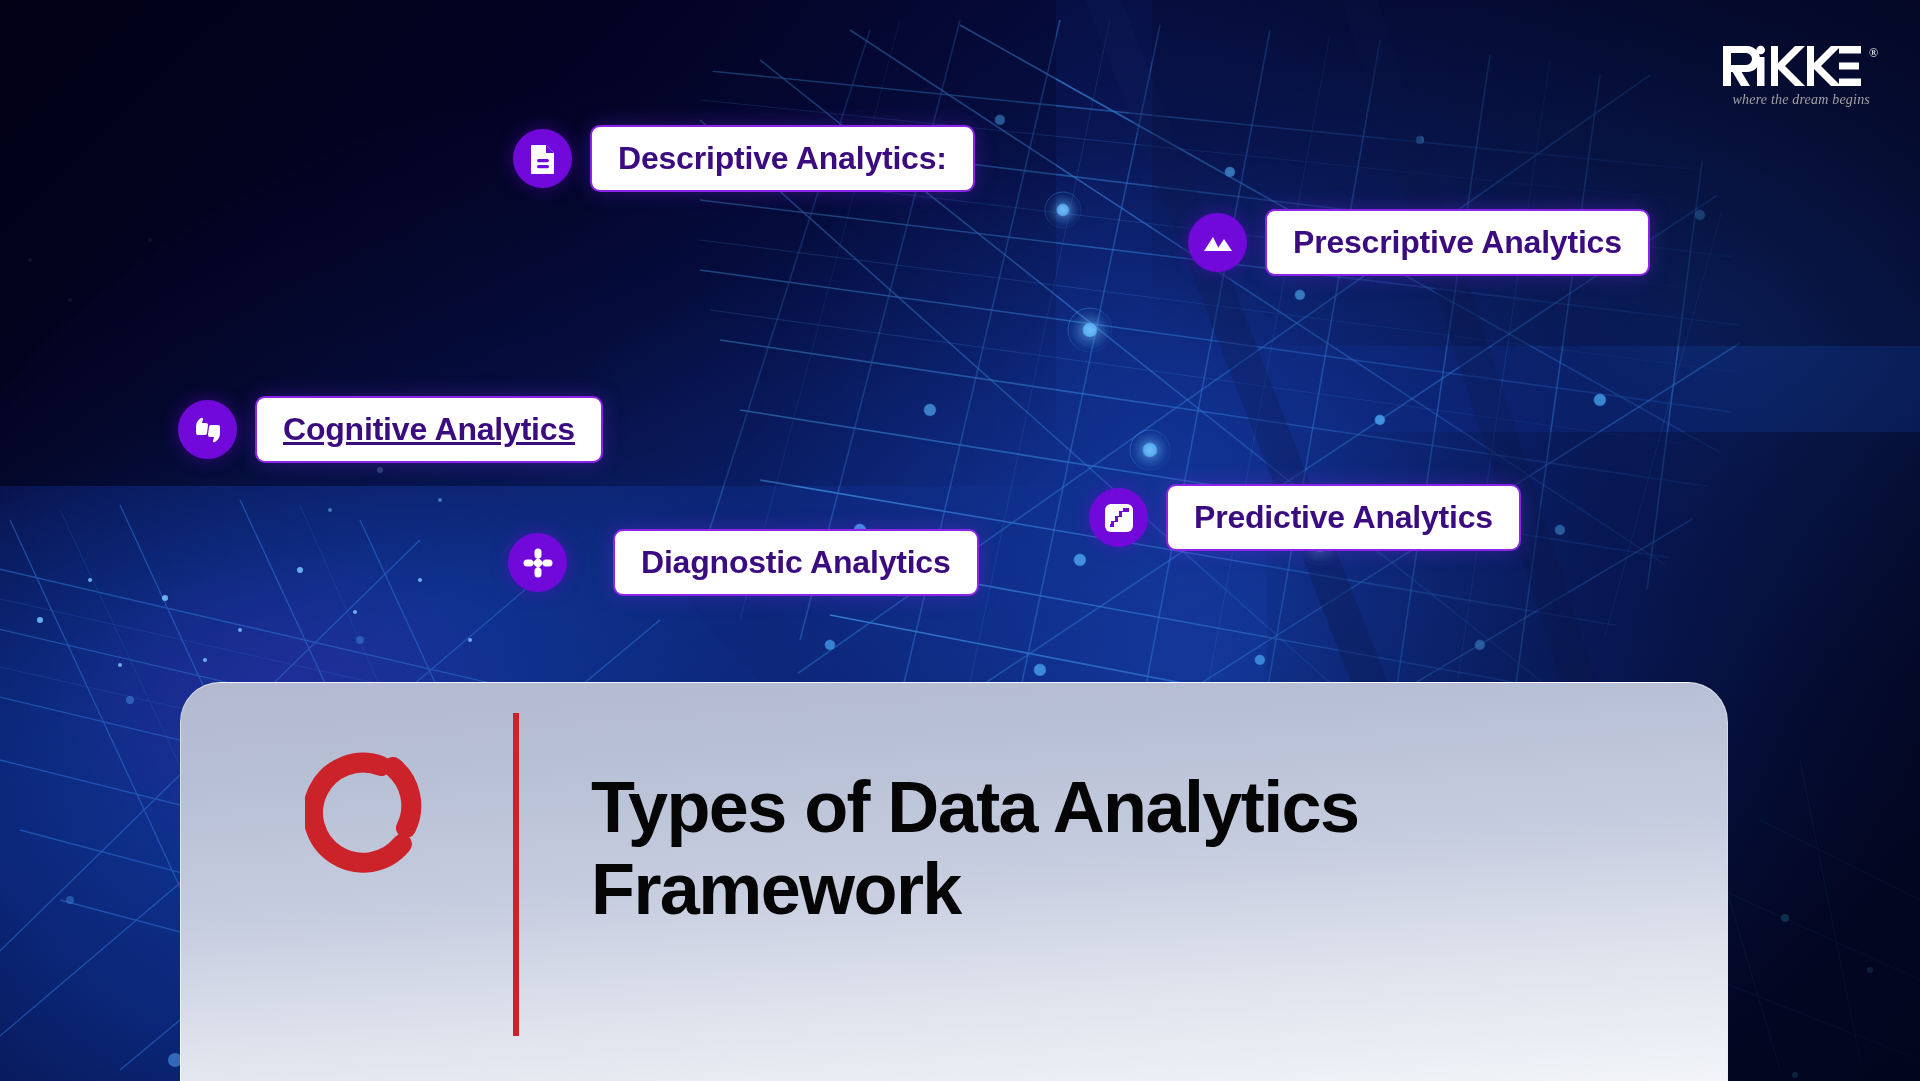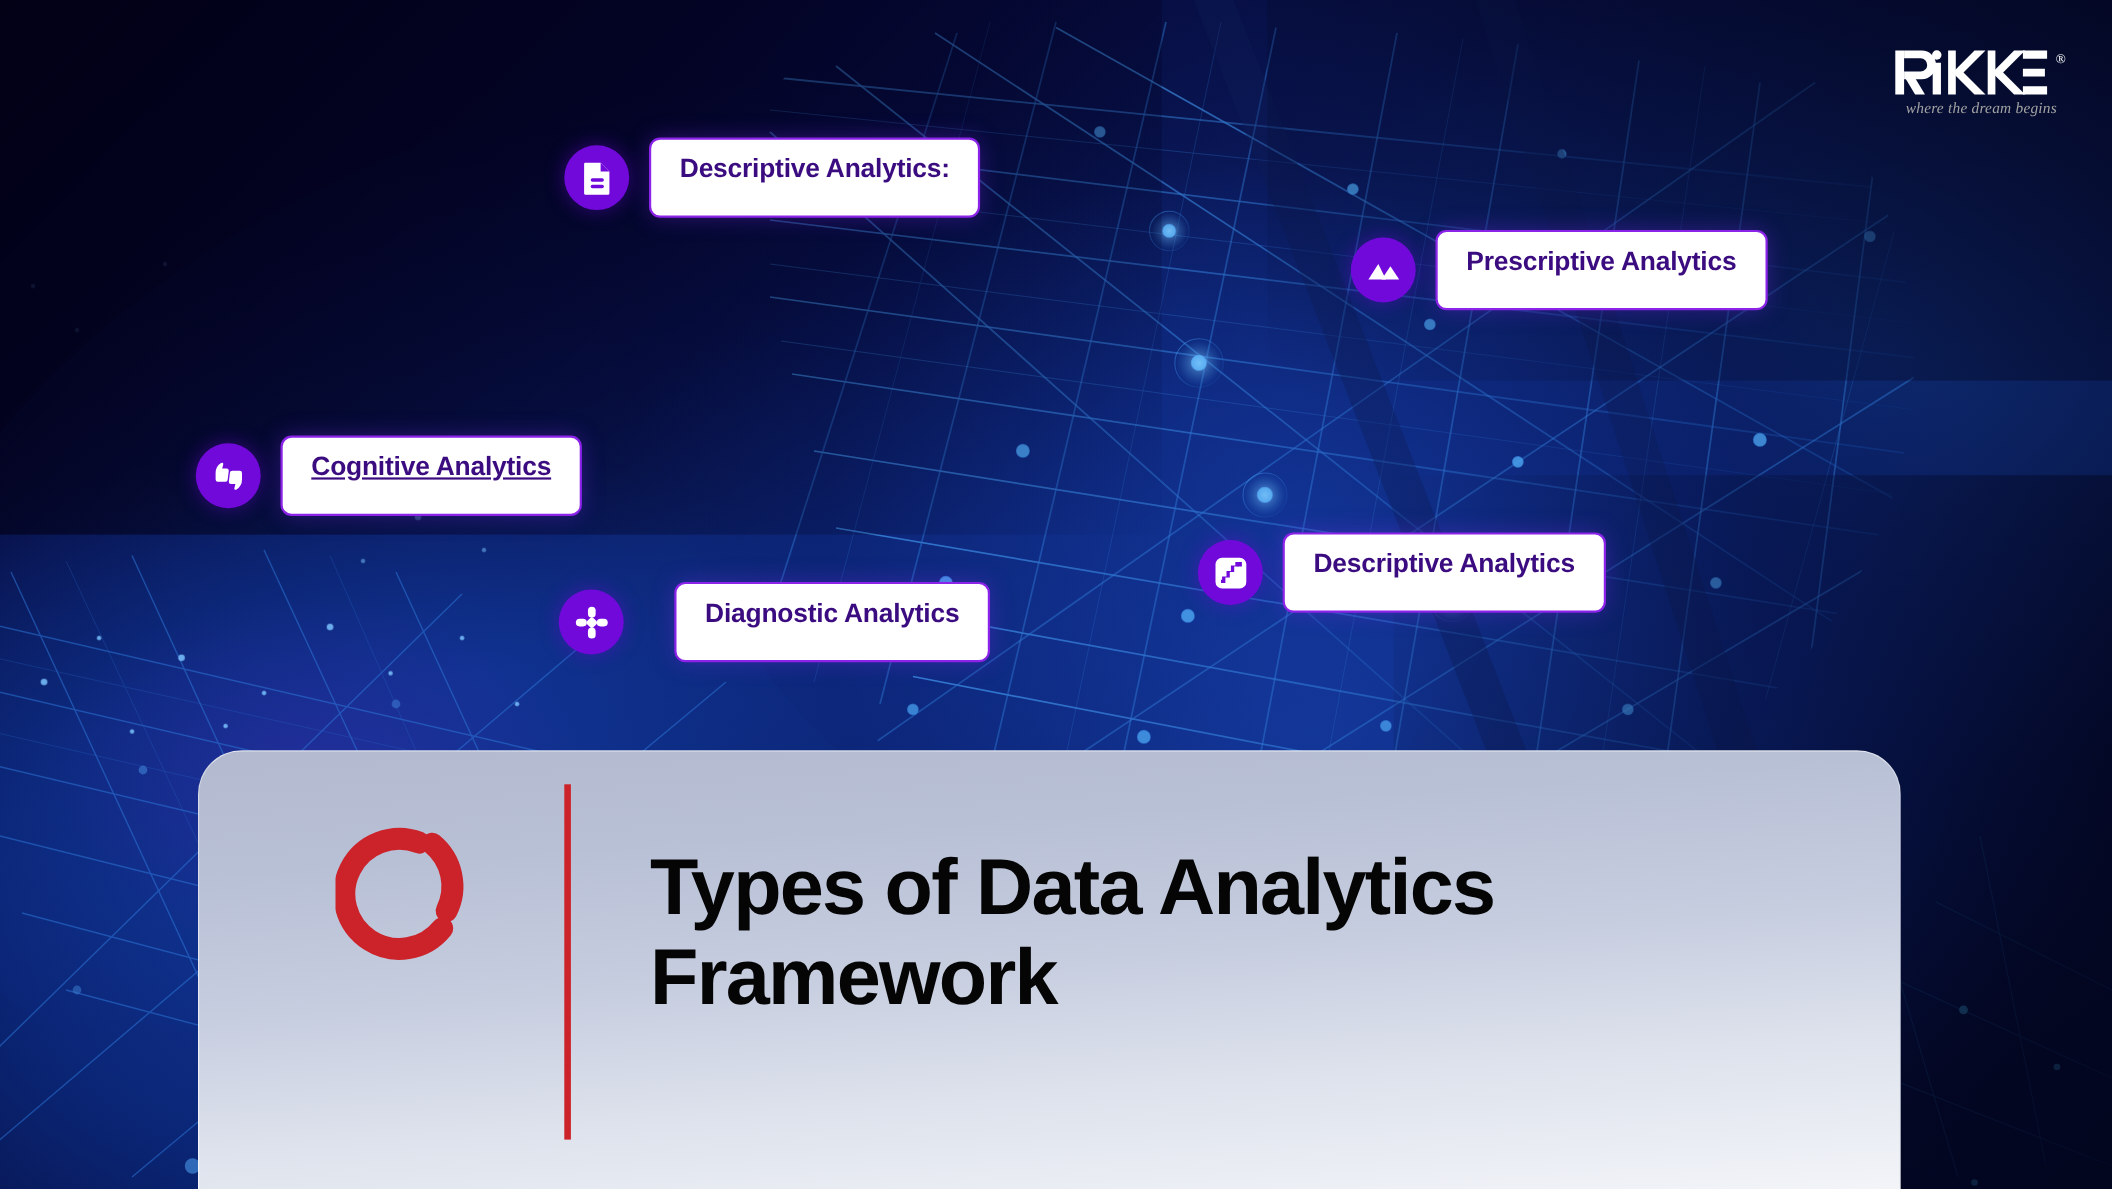--- a/index.html
+++ b/index.html
@@ -62,31 +62,31 @@
     flex:0 0 auto;
     box-shadow:0 0 18px rgba(114,9,219,0.45);
     position:relative; z-index:2;
   }
   .chip-label {
     background:#ffffff;
     border:2px solid #8b23e8;
     border-radius:10px;
     color:#3b0b80;
     font-weight:bold;
-    font-size:24px;
+    font-size:32px;
     letter-spacing:-0.2px;
-    padding:15px 26px 30px 26px;
+    padding:15px 26px 16px 26px;
     margin-left:-8px;
     white-space:nowrap;
     line-height:1;
     box-shadow:0 0 20px rgba(120,40,230,0.35);
   }
   .chip-c1 { left:513px; top:125px; }
   .chip-c1 .chip-label { margin-left:18px; }
-  .chip-c2 { left:1228px; top:209px; }
+  .chip-c2 { left:1188px; top:209px; }
   .chip-c2 .chip-label { margin-left:18px; }
   .chip-c3 { left:178px; top:396px; }
   .chip-c3 .chip-label { margin-left:18px;text-decoration:underline; }
   .chip-c4 { left:508px; top:529px;gap:28px; }
   .chip-c4 .chip-label { margin-left:18px; }
   .chip-c5 { left:1089px; top:484px; }
   .chip-c5 .chip-label { margin-left:18px; }
 
   
   #panel {
@@ -383,21 +383,21 @@
 </div>
 
 <div class="chip chip-c5">
   <div class="chip-icon">
     <svg width="32" height="32" viewBox="0 0 32 32">
       <rect x="2" y="2" width="28" height="28" rx="6" fill="#fff"></rect>
       <path d="M7 25 h4 v-5 h4 v-5 h4 v-5 h4 v-4 h-3 v3 h-4 v5 h-4 v5 h-4 v3 h-1 z" fill="#7209db"></path>
       <path d="M22 6 h4 v4 h-4 z" fill="#7209db"></path>
     </svg>
   </div>
-  <div class="chip-label">Descriptive Analytics</div>
+  <div class="chip-label">Predictive Analytics</div>
 </div>
 
 <div id="panel">
   <div class="panel-logo">
     <svg width="130" height="130" viewBox="0 0 130 130">
       <g fill="none" stroke="#cc2229" stroke-width="20" stroke-linecap="round">
         <path d="M 88 24 A 50 50 0 0 1 101 85"></path>
         <path d="M 76 23 A 50 50 0 1 0 97 101"></path>
       </g>
     </svg>

